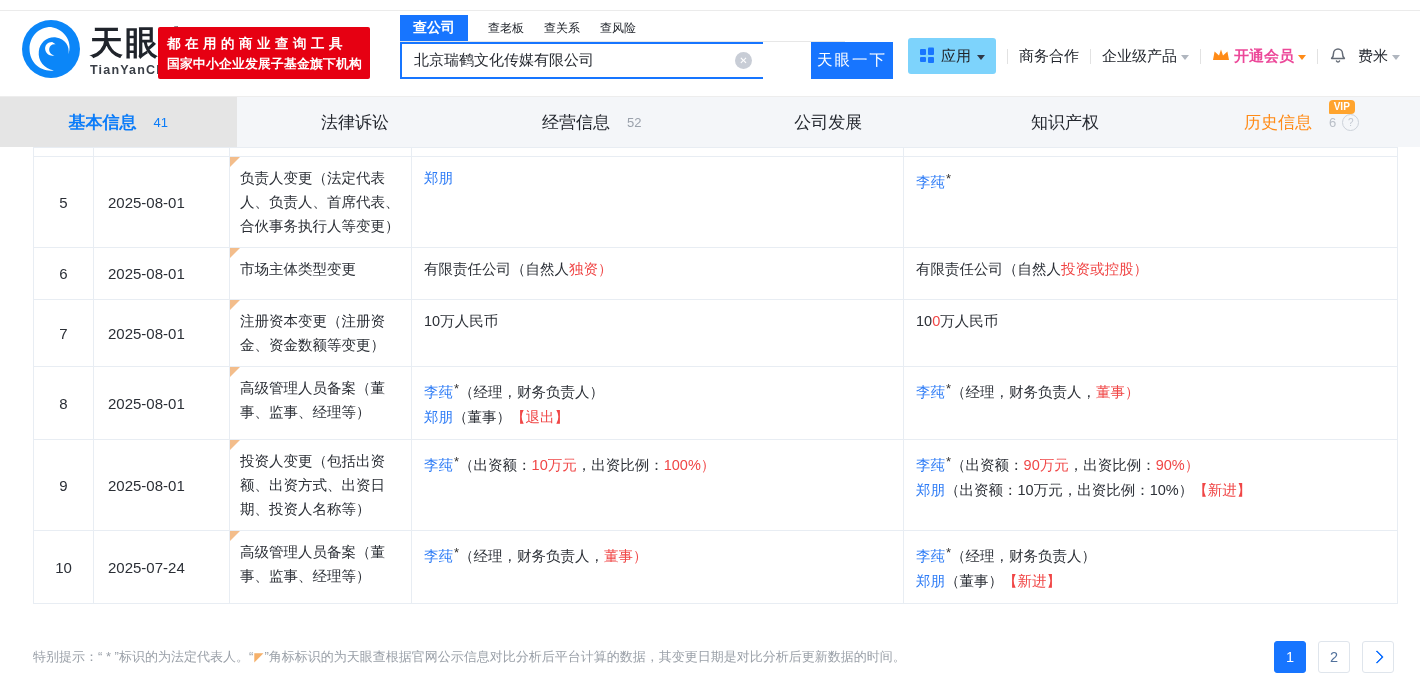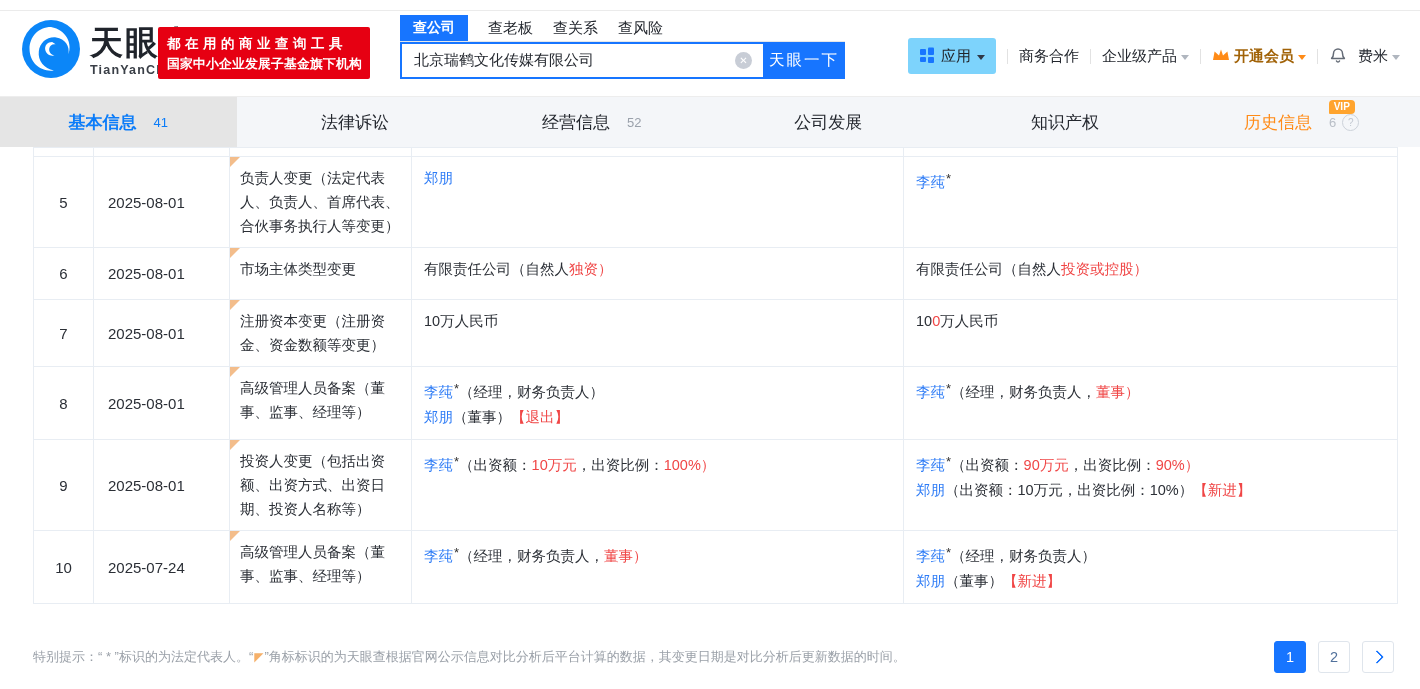--- a/index.html
+++ b/index.html
@@ -11,38 +11,38 @@
   .wordmark .cn{font-size:33px;font-weight:700;color:#20242b;line-height:36px;letter-spacing:2px;}
   .wordmark .en{font-size:12.5px;font-weight:700;color:#3a3f47;letter-spacing:1.2px;margin-top:2px;}
   
   .banner{position:absolute;left:158px;top:27px;width:212px;height:52px;background:#e60012;border-radius:2px;
     color:#fff;display:flex;flex-direction:column;justify-content:center;padding:0 9px;box-sizing:border-box;}
   .banner .l1{font-size:13.5px;font-weight:700;letter-spacing:4.5px;line-height:20px;white-space:nowrap;}
   .banner .l2{font-size:12.8px;font-weight:700;letter-spacing:0.2px;line-height:19px;white-space:nowrap;}
   
   .search-area{position:absolute;left:400px;top:15px;}
   .stabs{display:flex;align-items:stretch;height:26px;width:445px;border-bottom:1px solid #e7e7e7;}
-  .stab{font-size:15px;color:#23272e;margin-left:20px;display:flex;align-items:center;cursor:pointer;}
+  .stab{font-size:12px;color:#23272e;margin-left:20px;display:flex;align-items:center;cursor:pointer;}
   .stab.active{background:#1775ff;color:#fff;padding:4px 13px;margin-left:0;font-size:14px;font-weight:700;}
-  .srow{display:flex;margin-top:0;}
+  .srow{display:flex;margin-top:0;gap:48px;}
   .input-wrap{position:relative;width:363px;height:37px;}
   .search-input{width:363px;height:37px;box-sizing:border-box;border:2px solid #1775ff;border-right:none;
     padding:0 36px 0 12px;font-size:15px;color:#24282f;outline:none;font-family:inherit;}
   .clear{position:absolute;right:11px;top:10px;width:17px;height:17px;border-radius:50%;background:#c8cdd6;
     color:#fff;font-size:10px;display:flex;align-items:center;justify-content:center;cursor:pointer;}
   .search-btn{width:82px;height:37px;background:#1775ff;color:#fff;border:none;font-size:15.5px;
     letter-spacing:2px;cursor:pointer;font-family:inherit;}
   
   .hnav{position:absolute;left:908px;top:37px;height:38px;display:flex;align-items:center;gap:11px;
     font-size:15px;color:#23272e;white-space:nowrap;}
   .chip{height:36px;background:#7dd3fc;border-radius:3px;display:flex;align-items:center;gap:6px;
     padding:0 11px;color:#20242a;cursor:pointer;}
   .sep{width:1px;height:15px;background:#e2e2e2;}
   .hitem{display:flex;align-items:center;gap:4px;cursor:pointer;}
-  .vip-link{color:#a16207;font-weight:700;}
+  .vip-link{color:#ec4899;font-weight:700;}
   .caret{display:inline-block;width:0;height:0;border-left:4.5px solid transparent;border-right:4.5px solid transparent;
     border-top:5.5px solid currentColor;margin-top:2px;}
   .caret.dark{color:#2f3846;}.caret.gray{color:#b0b6bf;}.caret.orange{color:#ff8b17;}
   
   .tabbar{position:absolute;top:96px;left:0;width:1420px;height:50px;background:#f4f6f9;
     border-top:1px solid #ededed;display:flex;}
   .tab{flex:1;display:flex;align-items:center;justify-content:center;font-size:17px;color:#23272e;
     gap:3px;position:relative;cursor:pointer;}
   .tab.active{background:#e5e5e5;color:#0b7cf9;font-weight:700;}
   .tab .count{font-size:13px;color:#9aa1ab;font-weight:400;margin-left:14px;}

